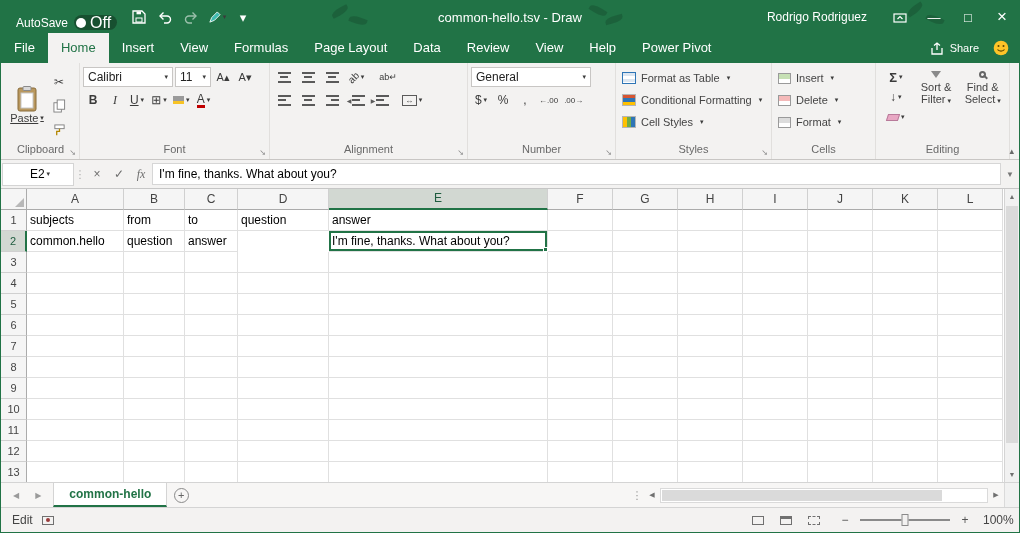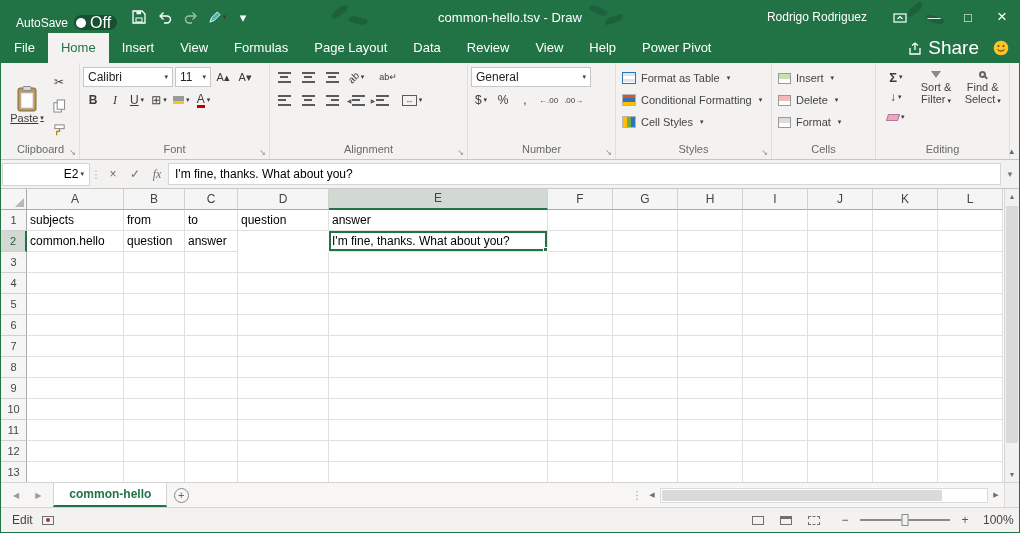--- a/index.html
+++ b/index.html
@@ -22,21 +22,21 @@
   .tb-btn { width:34px; height:32px; display:flex; align-items:center; justify-content:center; font-size:13px; }
   .tb-btn.close { font-size:17px; }
   .leaf { position:absolute; width:18px; height:7px; background:#1b5e39; border-radius:60% 0 60% 0; opacity:.85; }
 
   
   .tabrow { flex:0 0 30px; background:var(--excel-green,#217346); display:flex; align-items:center; color:#fff; }
   .rtab { height:30px; line-height:30px; padding:0 13px; font-size:13px; white-space:nowrap; }
   .rtab.active { background:var(--ribbon-bg,#f3f2f1); color:var(--excel-green,#217346); }
   .tellme { display:flex; align-items:center; gap:7px; margin-left:20px; font-size:13px; white-space:nowrap; }
   .tr-spacer { flex:1; }
-  .sharebox { display:flex; align-items:center; gap:6px; font-size:19px; margin-right:14px; }
+  .sharebox { display:flex; align-items:center; gap:6px; font-size:11px; margin-right:14px; }
   .smiley { margin-right:10px; display:flex; align-items:center; }
 
   
   .ribbon { flex:0 0 97px; background:var(--ribbon-bg,#f3f2f1); border-bottom:1px solid #c8c6c4; display:flex; position:relative; padding-left:1px; }
   .rgroup { position:relative; display:flex; flex-direction:column; border-right:1px solid #e1dfdd; padding:4px 3px 0; }
   .rcontent { flex:1; display:flex; }
   .glabel { height:17px; line-height:15px; font-size:11px; color:#696969; text-align:center; }
   .launcher { position:absolute; right:3px; bottom:2px; font-size:8px; color:#8a8a8a; }
   .col { display:flex; flex-direction:column; }
   .frow { display:flex; align-items:center; gap:2px; margin-bottom:3px; }
@@ -79,21 +79,21 @@
   .eraser-ico { width:12px; height:7px; background:#e8a7c3; border:1px solid #b87a9a; transform:skewX(-18deg); }
   .tallbtn { width:47px; display:flex; flex-direction:column; align-items:center; padding-top:4px; gap:3px; font-size:11px; color:#444; }
   .tlab { text-align:center; line-height:12px; }
   .funnel { width:0; height:0; border-left:5px solid transparent; border-right:5px solid transparent; border-top:7px solid #8a8a8a; }
   .mag { width:7px; height:7px; border:2px solid #666; border-radius:50%; position:relative; }
   .mag::after { content:""; position:absolute; width:5px; height:2px; background:#666; transform:rotate(45deg); right:-4px; bottom:-2px; }
   .collapse { position:absolute; right:5px; bottom:3px; font-size:9px; color:#696969; }
 
   
   .fbar { flex:0 0 29px; background:var(--ribbon-bg,#f3f2f1); display:flex; align-items:center; border-bottom:1px solid #c6c6c6; padding-left:1px; }
-  .namebox { width:88px; height:23px; background:#fff; border:1px solid #d4d4d4; display:flex; align-items:center; justify-content:flex-end; padding:0 5px 0 9px; font-size:12px; }
+  .namebox { width:72px; height:23px; background:#fff; border:1px solid #d4d4d4; display:flex; align-items:center; justify-content:center; padding:0 5px 0 9px; font-size:12px; }
   .fsplit { width:12px; text-align:center; color:#b0b0b0; font-size:11px; }
   .fbtn { width:22px; text-align:center; color:#6f6f6f; font-size:12px; }
   .fx { font-style:italic; font-family:"Liberation Serif", serif; }
   .finput { flex:1; align-self:stretch; margin:3px 0; background:#fff; border:1px solid #d6d6d6; display:flex; align-items:center; padding:0 6px; font-size:12px; color:#000; }
   .fexpand { width:18px; text-align:center; color:#777; font-size:8px; }
 
   
   .gridwrap { flex:1; min-height:0; display:flex; background:#fff; }
   .sheet { flex:1; overflow:hidden; }
   .hdr-row { display:flex; height:21px; }

